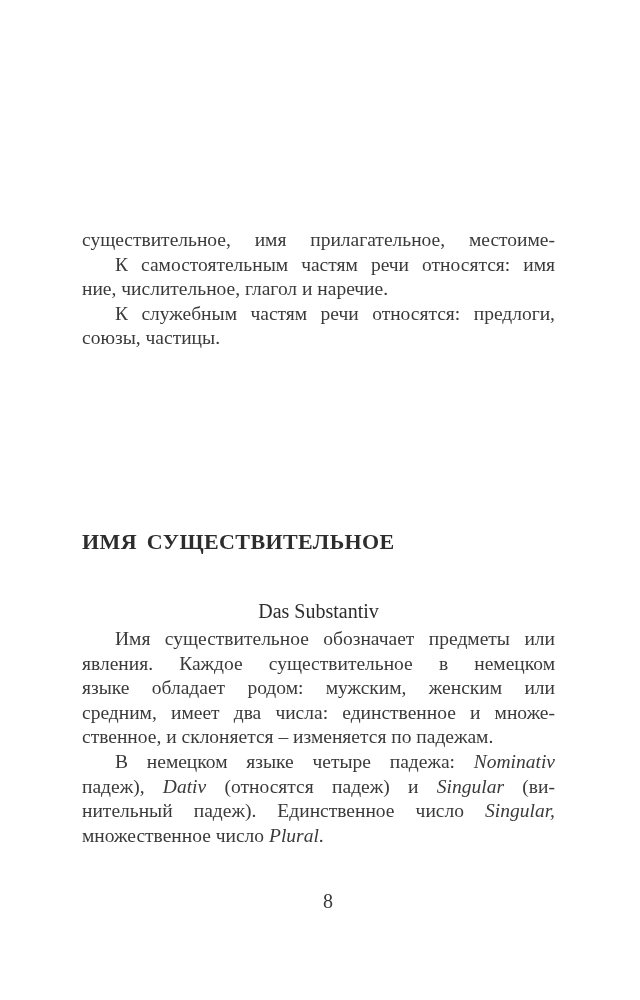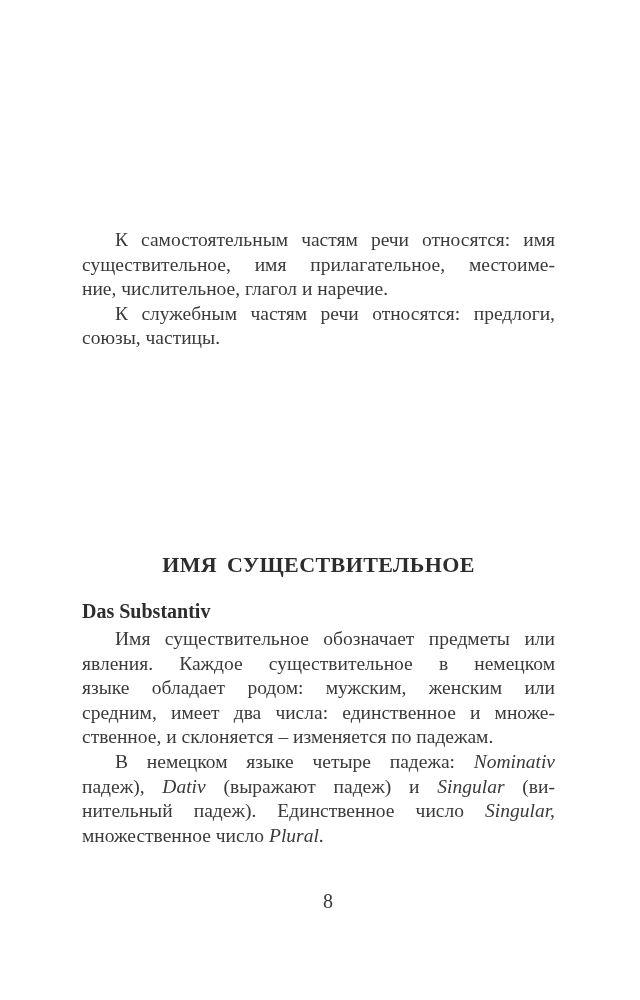--- a/index.html
+++ b/index.html
@@ -20,53 +20,53 @@
   }
   #intro-block { top: 228px; }
   #section-block { top: 627px; }
   .paragraph { }
   .line { text-align: left; }
   .line.j { text-align: justify; text-align-last: justify; }
   .line.indent { text-indent: 33px; }
   .seg.i { font-style: italic; }
   .section-title {
     position: absolute;
-    top: 553px; left: 82px; width: 473px;
-    text-align: center;
+    top: 530px; left: 82px; width: 473px;
     font-size: 22px;
     font-weight: bold;
     letter-spacing: 0.4px;
     word-spacing: 4px;
     color: #2d2d2d;
     line-height: 24px;
   }
   .section-subtitle {
     position: absolute;
     top: 600px; left: 82px; width: 473px;
+    text-align: center;
     font-size: 20px;
-    font-weight: bold;
+    font-weight: normal;
     color: #2d2d2d;
     line-height: 23px;
   }
   .page-number {
     position: absolute;
     top: 889px; left: 328px;
     transform: translateX(-50%);
     font-size: 20px;
     line-height: 24px;
     color: #3a3a3a;
   }
 </style>
 </head>
 <body>
 
 <div id="intro-block" class="text-block">
     <div class="paragraph">
+      <div class="line j"><span class="seg">существительное, имя прилагательное, местоиме-</span></div>
       <div class="line j indent"><span class="seg">К самостоятельным частям речи относятся: имя</span></div>
-      <div class="line j"><span class="seg">существительное, имя прилагательное, местоиме-</span></div>
       <div class="line"><span class="seg">ние, числительное, глагол и наречие.</span></div>
     </div>
     <div class="paragraph">
       <div class="line j indent"><span class="seg">К служебным частям речи относятся: предлоги,</span></div>
       <div class="line"><span class="seg">союзы, частицы.</span></div>
     </div>
   </div>
 
 <div class="section-title">ИМЯ СУЩЕСТВИТЕЛЬНОЕ</div>
 
@@ -75,19 +75,19 @@
 <div id="section-block" class="text-block">
     <div class="paragraph">
       <div class="line j indent"><span class="seg">Имя существительное обозначает предметы или</span></div>
       <div class="line j"><span class="seg">явления. Каждое существительное в немецком</span></div>
       <div class="line j"><span class="seg">языке обладает родом: мужским, женским или</span></div>
       <div class="line j"><span class="seg">средним, имеет два числа: единственное и множе-</span></div>
       <div class="line"><span class="seg">ственное, и склоняется – изменяется по падежам.</span></div>
     </div>
     <div class="paragraph">
       <div class="line j indent"><span class="seg">В немецком языке четыре падежа: </span><span class="seg i">Nominativ</span></div>
-      <div class="line j"><span class="seg">падеж), </span><span class="seg i">Dativ</span><span class="seg"> (выражают падеж) и </span><span class="seg i">Singular</span><span class="seg"> (ви-</span></div>
+      <div class="line j"><span class="seg">падеж), </span><span class="seg i">Dativ</span><span class="seg"> (относятся падеж) и </span><span class="seg i">Singular</span><span class="seg"> (ви-</span></div>
       <div class="line j"><span class="seg">нительный падеж). Единственное число </span><span class="seg i">Singular,</span></div>
       <div class="line"><span class="seg">множественное число </span><span class="seg i">Plural</span><span class="seg">.</span></div>
     </div>
   </div>
 
 <div class="page-number">8</div>
 
 </body></html>

